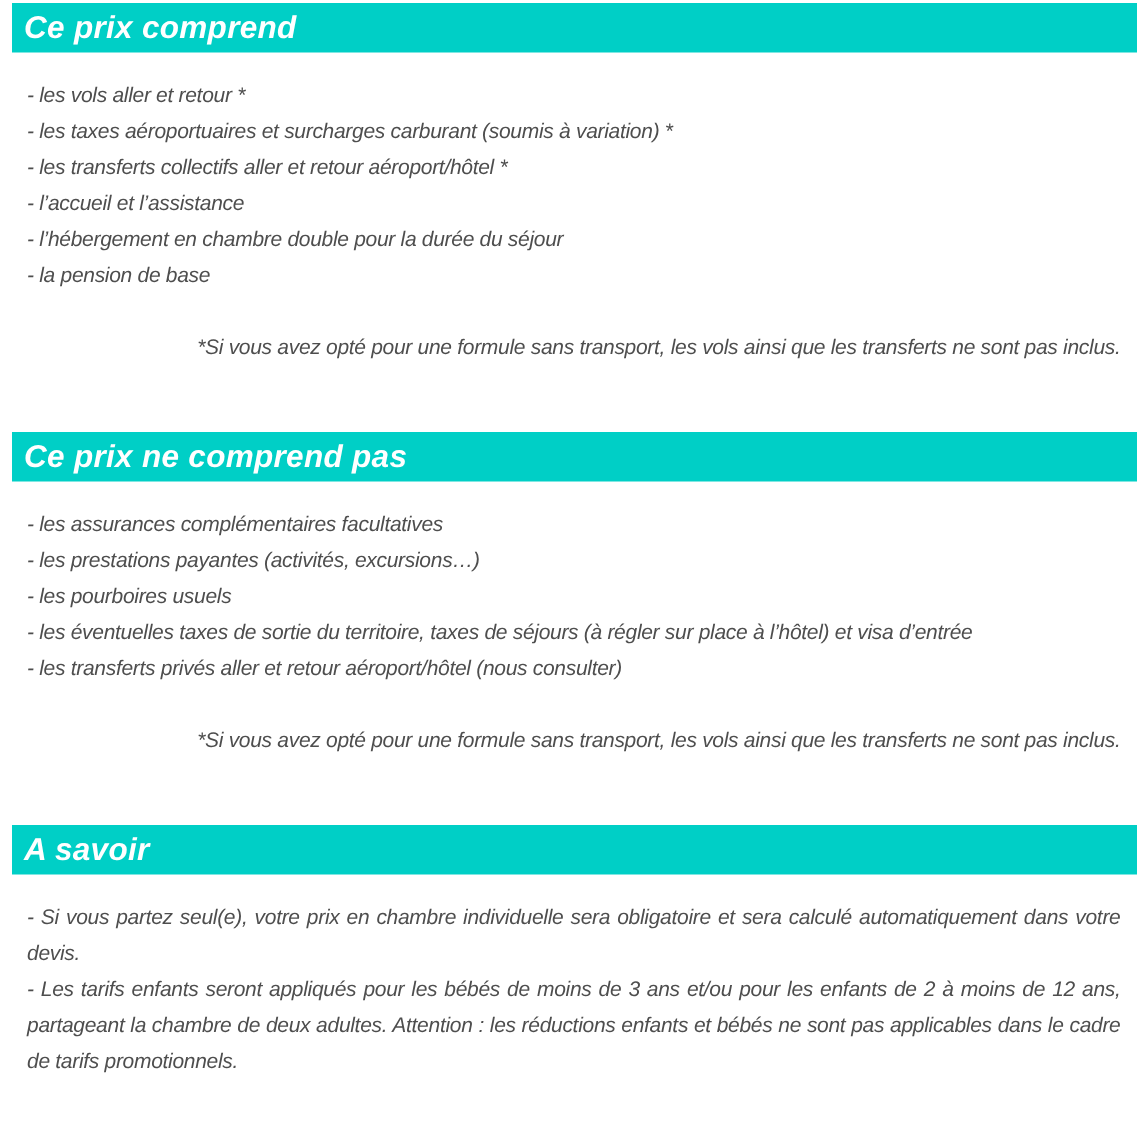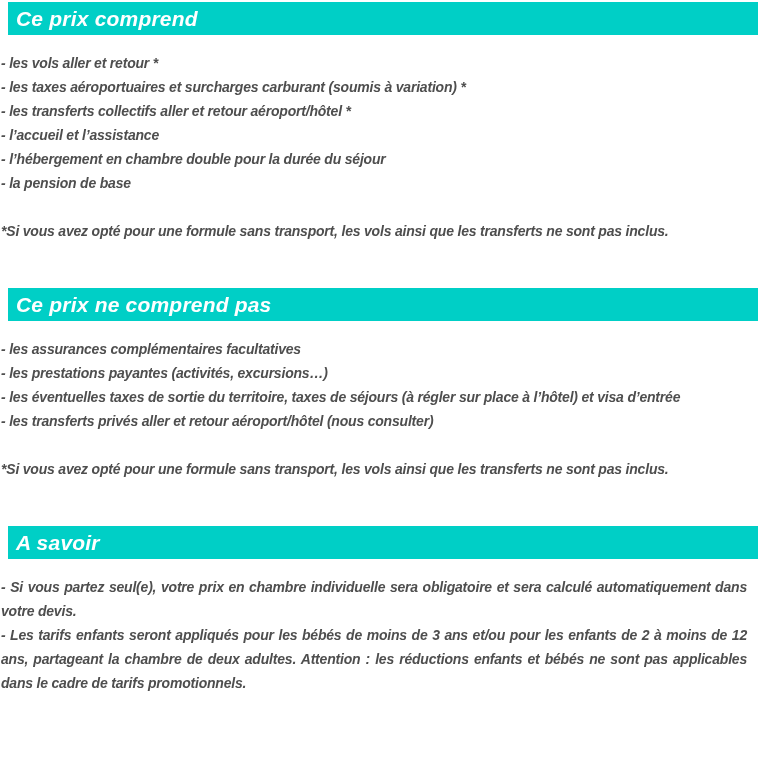--- a/index.html
+++ b/index.html
@@ -30,32 +30,32 @@
     margin: 0;
     padding-left: 8px;
     font-size: 21px;
     line-height: 1;
     font-weight: bold;
     font-style: italic;
     color: #ffffff;
     letter-spacing: 0.2px;
   }
   .section-body {
-    margin: 16px 11px 0 1px;
+    margin: 16px 11px 0 18px;
     padding-bottom: 45px;
     font-size: 14px;
     line-height: 24px;
     letter-spacing: -0.2px;
-    font-weight: bold;
   }
   .section-body p {
     margin: 0;
   }
   .footnote {
     margin-top: 24px !important;
+    text-align: right;
   }
   .section--asavoir .section-body {
     text-align: justify;
     padding-bottom: 18px;
   }
 </style>
 </head>
 <body>
 
 <div class="page">
@@ -75,20 +75,21 @@
     </div>
   </section>
 
   <section class="section">
     <header class="section-header">
       <h2 class="section-title">Ce prix ne comprend pas</h2>
     </header>
     <div class="section-body">
       <p>- les assurances complémentaires facultatives</p>
       <p>- les prestations payantes (activités, excursions…)</p>
+      <p>- les pourboires usuels</p>
       <p>- les éventuelles taxes de sortie du territoire, taxes de séjours (à régler sur place à l’hôtel) et visa d’entrée</p>
       <p>- les transferts privés aller et retour aéroport/hôtel (nous consulter)</p>
       <p class="footnote">*Si vous avez opté pour une formule sans transport, les vols ainsi que les transferts ne sont pas inclus.</p>
     </div>
   </section>
 
   <section class="section section--asavoir">
     <header class="section-header">
       <h2 class="section-title">A savoir</h2>
     </header>

